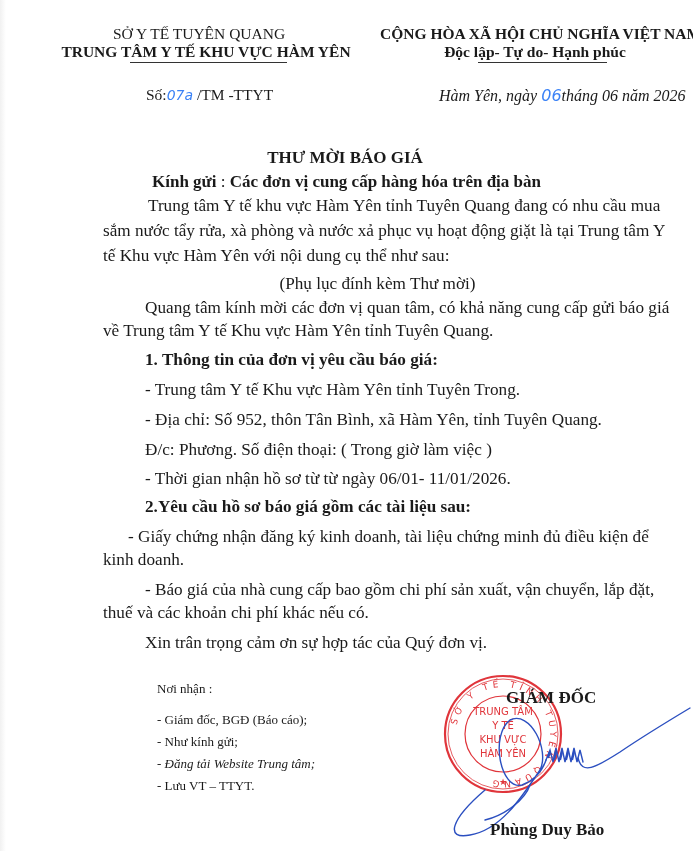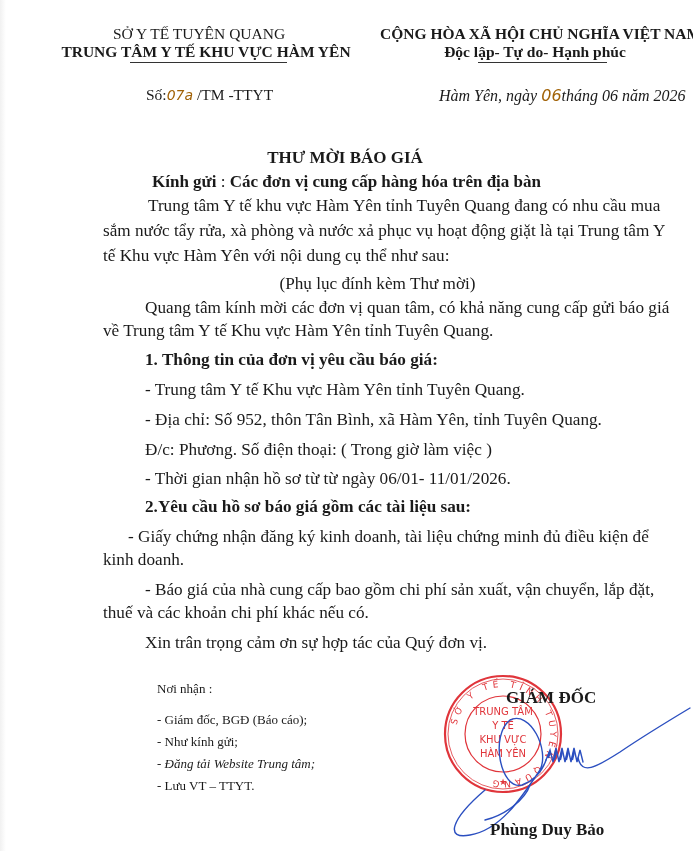--- a/index.html
+++ b/index.html
@@ -5,21 +5,21 @@
   html, body { margin: 0; padding: 0; background: #ffffff; }
   body {
     width: 693px; height: 851px; position: relative; overflow: hidden;
     font-family: "Liberation Serif", "DejaVu Serif", serif; color: #1a1a1a;
   }
   .abs { position: absolute; white-space: nowrap; }
   .center { text-align: center; }
   .bold { font-weight: bold; }
   .italic { font-style: italic; }
   .body-text { font-size: 17.2px; line-height: 20px; }
-  .hw { font-family: "DejaVu Sans", sans-serif; font-style: italic; color: #a16207; font-weight: normal; font-size: 14px; }
+  .hw { font-family: "DejaVu Sans", sans-serif; font-style: italic; color: #3b82f6; font-weight: normal; font-size: 14px; }
   .rule { position: absolute; height: 1px; background: #333; }
   .page-edge { position: absolute; left: 0; top: 0; width: 6px; height: 851px; background: linear-gradient(to right, #f1f1f1, #ffffff); }
 </style>
 </head>
 <body>
 
 <div class="page-edge"></div>
 
 <div class="abs center" style="left:74px; top:25px; width:250px; font-size:15.5px;">SỞ Y TẾ TUYÊN QUANG</div>
 <div class="abs center bold" style="left:56px; top:43px; width:300px; font-size:15.5px;">TRUNG TÂM Y TẾ KHU VỰC HÀM YÊN</div>
@@ -44,21 +44,21 @@
 </div>
 
 <div class="abs body-text" style="left:148px; top:196px;">Trung tâm Y tế khu vực Hàm Yên tỉnh Tuyên Quang đang có nhu cầu mua</div>
 <div class="abs body-text" style="left:103px; top:221px;">sắm nước tẩy rửa, xà phòng và nước xả phục vụ hoạt động giặt là tại Trung tâm Y</div>
 <div class="abs body-text" style="left:103px; top:246px;">tế Khu vực Hàm Yên  với nội dung cụ thể như sau:</div>
 <div class="abs body-text center" style="left:11px; top:274px; width:693px; padding-left:40px; box-sizing:border-box;">(Phụ lục đính kèm Thư mời)</div>
 <div class="abs body-text" style="left:145px; top:298px;">Quang tâm kính mời các đơn vị quan tâm, có khả năng cung cấp gửi báo giá</div>
 <div class="abs body-text" style="left:103px; top:321px;">về Trung tâm Y tế Khu vực Hàm Yên tỉnh Tuyên Quang.</div>
 
 <div class="abs body-text bold" style="left:145px; top:350px;">1.  Thông tin của đơn vị yêu cầu báo giá:</div>
-<div class="abs body-text" style="left:145px; top:380px;">- Trung tâm Y tế Khu vực Hàm Yên tỉnh Tuyên Quang.</div>
+<div class="abs body-text" style="left:145px; top:380px;">- Trung tâm Y tế Khu vực Hàm Yên tỉnh Tuyên Trong.</div>
 <div class="abs body-text" style="left:145px; top:410px;">- Địa chỉ: Số 952, thôn Tân Bình, xã Hàm Yên, tỉnh Tuyên Quang.</div>
 <div class="abs body-text" style="left:145px; top:440px;">Đ/c: Phương. Số điện thoại: ( Trong giờ làm việc )</div>
 <div class="abs body-text" style="left:145px; top:469px;">- Thời gian nhận hồ sơ từ từ ngày 06/01- 11/01/2026.</div>
 
 <div class="abs body-text bold" style="left:145px; top:497px;">2.Yêu cầu hồ sơ báo giá gồm các tài liệu sau:</div>
 <div class="abs body-text" style="left:128px; top:527px;text-align:right;">- Giấy chứng nhận đăng ký kinh doanh, tài liệu chứng minh đủ điều kiện để</div>
 <div class="abs body-text" style="left:103px; top:550px;">kinh doanh.</div>
 <div class="abs body-text" style="left:145px; top:580px;">- Báo giá của nhà cung cấp bao gồm chi phí sản xuất, vận chuyển, lắp đặt,</div>
 <div class="abs body-text" style="left:103px; top:603px;">thuế và các khoản chi phí khác nếu có.</div>
 

